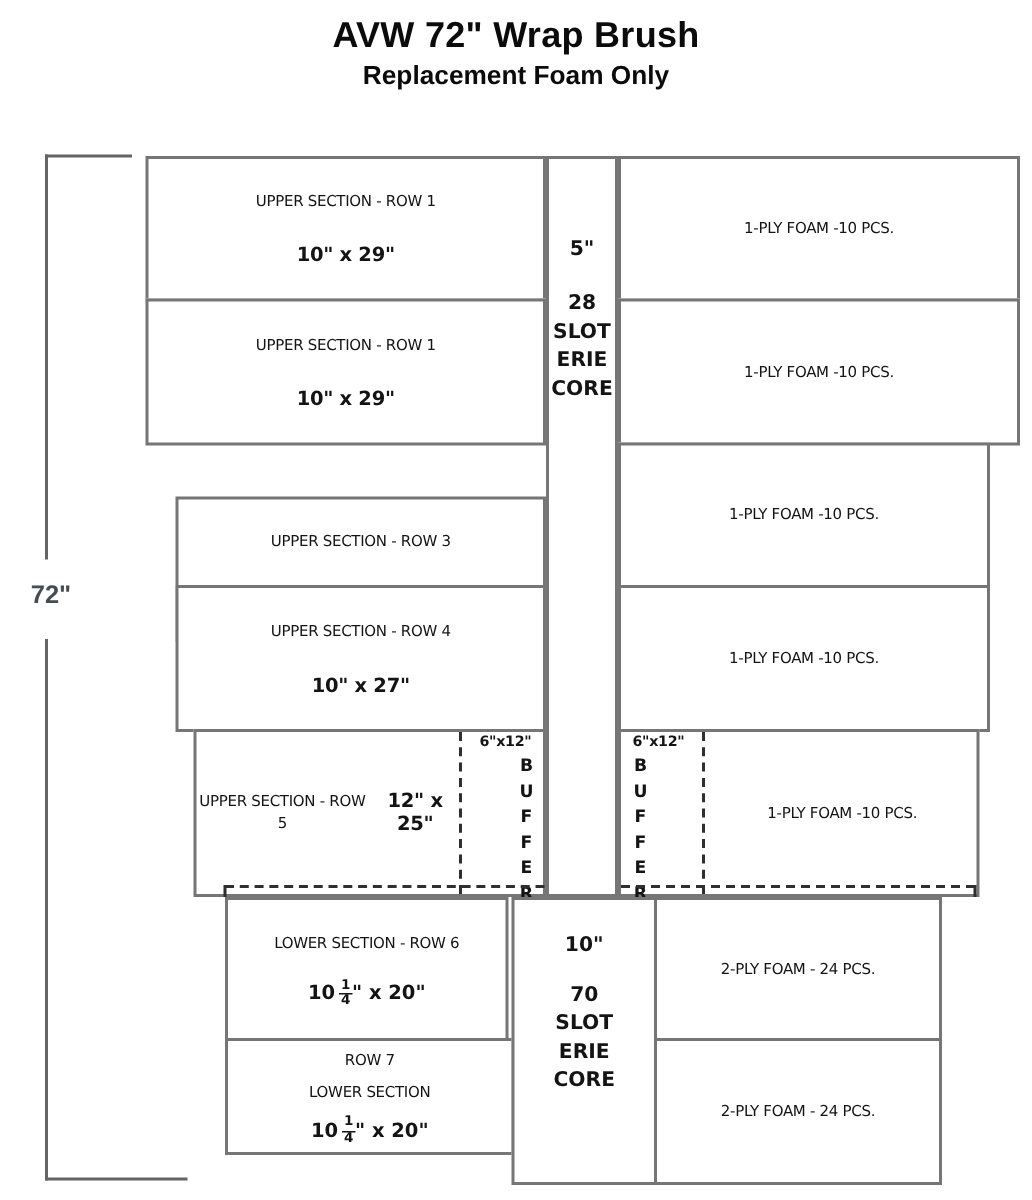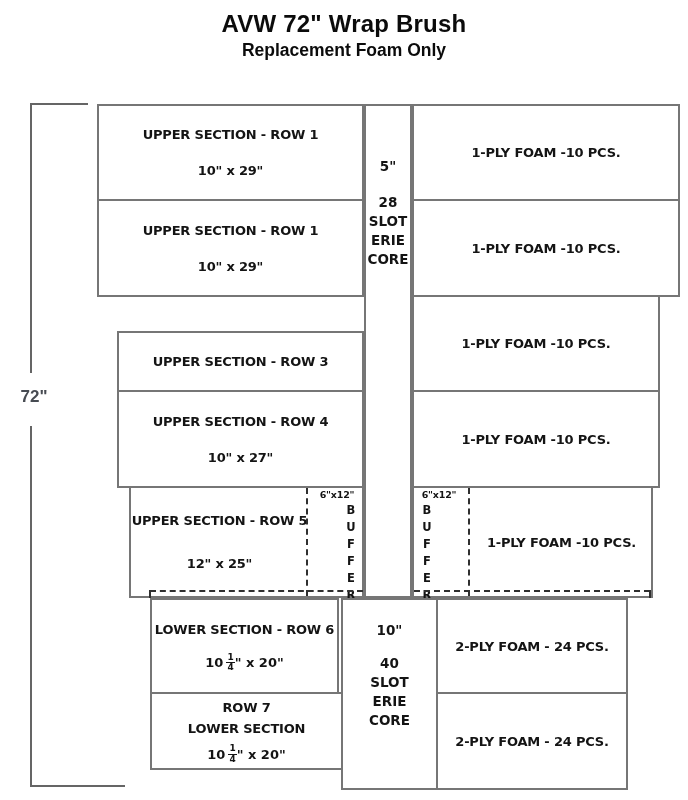--- a/index.html
+++ b/index.html
@@ -16,21 +16,21 @@
   .subtitle{
     position:absolute;left:0;right:0;top:40px;text-align:center;
     font-family:"Liberation Sans",sans-serif;
     font-weight:700;font-size:17.5px;color:#0b0b0b;
   }
   .box{
     position:absolute;box-sizing:border-box;border:2px solid #767676;
     background:#ffffff;display:flex;flex-direction:column;
     align-items:center;justify-content:center;text-align:center;
   }
-  .lbl{font-weight:700;font-size:13px;letter-spacing:-0.2px;line-height:15px;}
+  .lbl{font-weight:400;font-size:10px;letter-spacing:-0.2px;line-height:15px;}
   .dims{font-weight:700;font-size:13px;letter-spacing:-0.2px;line-height:15px;}
   .gap22{row-gap:21px;}
   .gap16{row-gap:14px;}
   .core-text{position:absolute;left:0;right:0;text-align:center;font-weight:700;}
   .core-size{font-size:13.5px;margin-bottom:19px;}
   .core-line{font-size:13.5px;line-height:19px;}
   .vline{position:absolute;width:2px;background:#656565;}
   .hline{position:absolute;height:2px;background:#656565;}
   .bracket-label{
     position:absolute;font-weight:700;font-size:17px;color:#474b52;
@@ -76,21 +76,21 @@
   <div class="box gap22" style="left:117px;top:295px;width:247px;height:97px;margin-top:36px;">
     <div class="lbl">UPPER SECTION - ROW 3</div>
     <div class="dims">10" x 27"</div>
   </div>
   <div class="box gap22" style="left:117px;top:390px;width:247px;height:98px;">
     <div class="lbl">UPPER SECTION - ROW 4</div>
     <div class="dims">10" x 27"</div>
   </div>
 
   <div class="box" style="left:129px;top:486px;width:235px;height:112px;justify-content:flex-start;">
-    <div style="position:absolute;left:0;top:0;bottom:0;width:177px;display:flex;flex-direction:column;align-items:center;justify-content:center;row-gap:28px;">
+    <div style="position:absolute;left:0;top:0;bottom:0;width:177px;display:flex;align-items:center;justify-content:center;row-gap:28px;">
       <div class="lbl">UPPER SECTION - ROW 5</div>
       <div class="dims">12" x 25"</div>
     </div>
   </div>
   <div class="dash-v" style="left:306px;top:488px;height:108px;"></div>
   <div class="buffer-size" style="left:312px;top:489px;width:50px;">6"x12"</div>
   <div class="buffer-word" style="left:344px;top:503px;height:92px;">BUFFER</div>
 
   <div class="box" style="left:364px;top:104px;width:48px;height:494px;">
     <div class="core-text" style="top:52px;">
@@ -149,21 +149,21 @@
         <span class="num">1</span>
         <span class="den">4</span>
       </span>
       <span>" x 20"</span>
     </div>
   </div>
 
   <div class="box" style="left:341px;top:598px;width:97px;height:192px;">
     <div class="core-text" style="top:22px;">
       <div class="core-size" style="margin-bottom:16px;">10"</div>
-      <div class="core-line">40</div>
+      <div class="core-line">70</div>
       <div class="core-line">SLOT</div>
       <div class="core-line">ERIE</div>
       <div class="core-line">CORE</div>
     </div>
   </div>
 
   <div class="box" style="left:436px;top:598px;width:192px;height:96px;">
     <div class="lbl">2-PLY FOAM - 24 PCS.</div>
   </div>
   <div class="box" style="left:436px;top:692px;width:192px;height:98px;">

